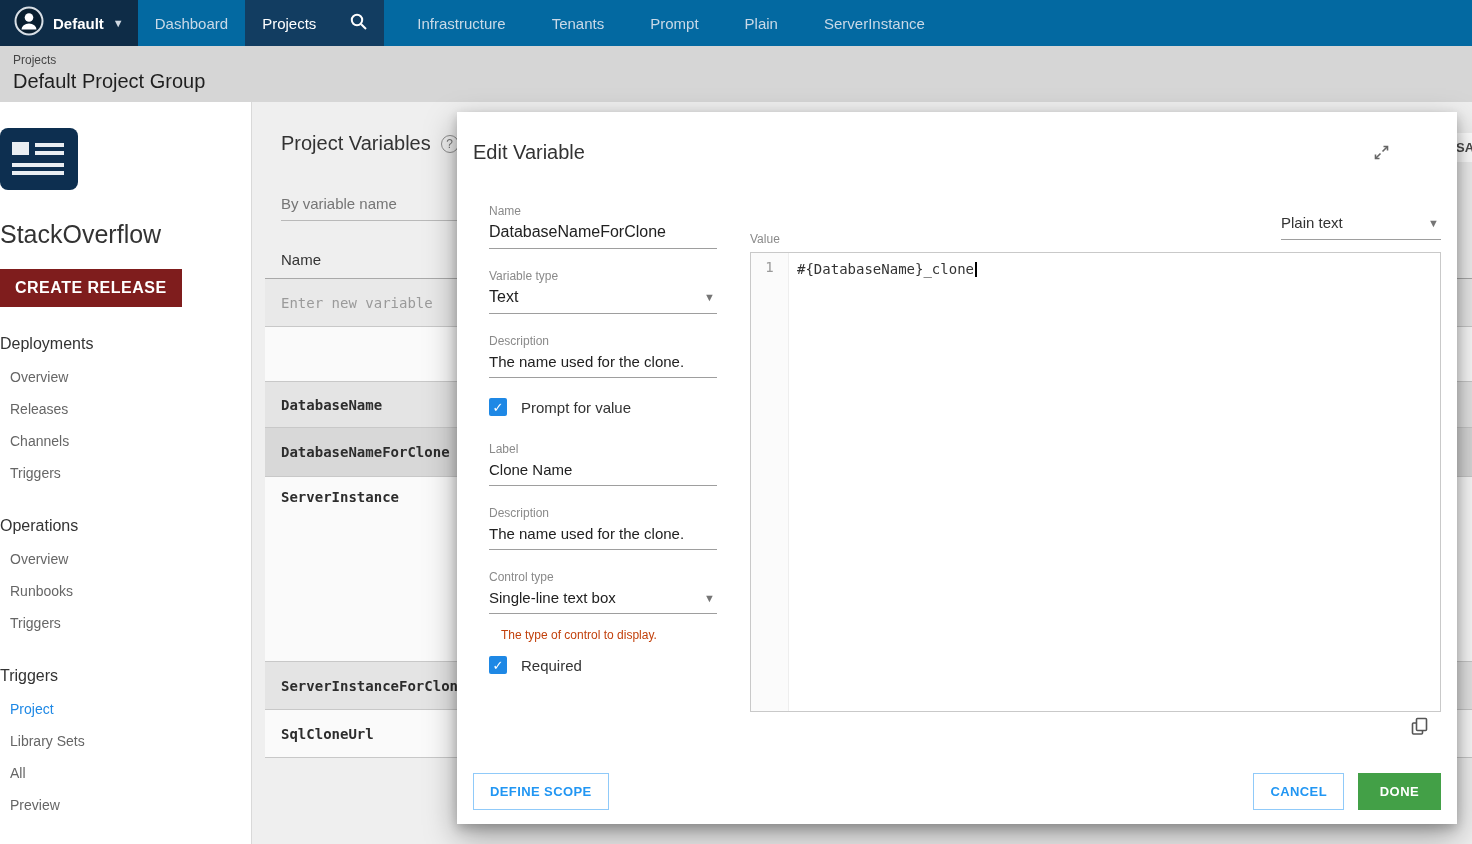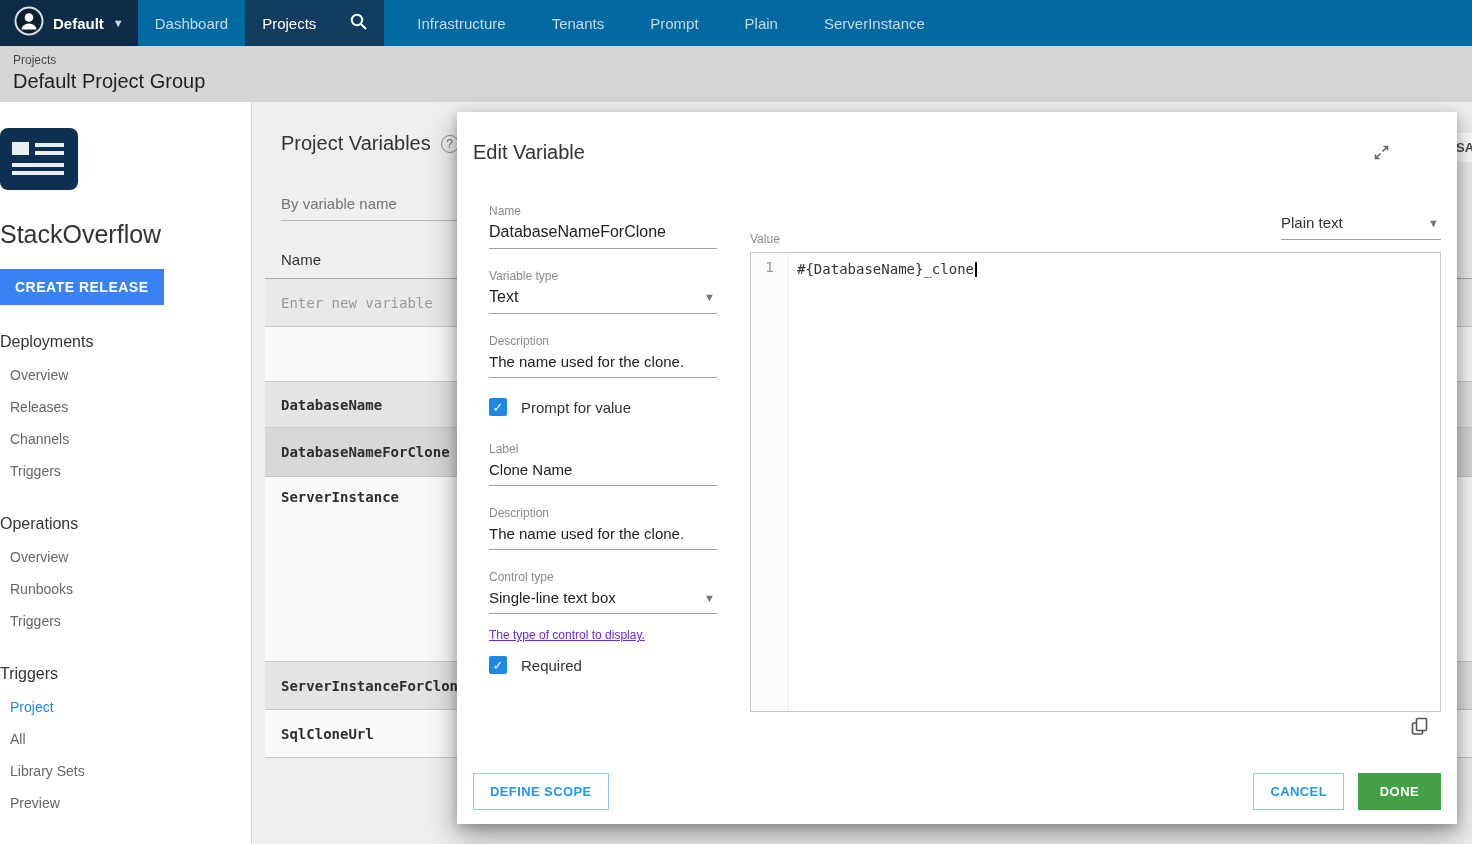--- a/index.html
+++ b/index.html
@@ -22,22 +22,22 @@
   .crumb { font-size:12px; color:#454545; }
   .page-title { font-size:20px; font-weight:400; color:#1f1f1f; margin-top:3px; }
 
   
   .content { display:flex; height:742px; }
   .sidebar { width:252px; background:#fff; border-right:1px solid #d9d9d9; padding:26px 10px 0 0; flex:none; }
   .main { flex:1; background:#efefef; position:relative; overflow:hidden; }
 
   
   .project-name { font-size:25px; color:#333; margin:26px 0 20px; font-weight:400; }
-  .create-release { background:#3b82f6; color:#fff; border:none; font-family:inherit;
-    font-size:14px; font-weight:700; letter-spacing:.5px; padding:10px 15px; cursor:pointer; }
+  .create-release { background:#7f1d1d; color:#fff; border:none; font-family:inherit;
+    font-size:16px; font-weight:700; letter-spacing:.5px; padding:10px 15px; cursor:pointer; }
   .side-section { margin-top:28px; }
   .side-title { font-size:16px; font-weight:400; color:#333; margin-bottom:8px; }
   .side-item { font-size:14px; color:#666; padding:8px 0 8px 10px; cursor:pointer; }
   .side-item.active { color:#1e88e5; }
 
   
   .pv-header { margin:30px 0 0 29px; display:flex; align-items:center; gap:10px; }
   .pv-title { font-size:20px; font-weight:400; color:#333; }
   .help-icon { width:18px; height:18px; border:1px solid #8e8e8e; border-radius:50%; color:#777;
     font-size:12px; display:flex; align-items:center; justify-content:center; cursor:pointer; }
@@ -66,21 +66,21 @@
   .dlg-title { position:absolute; left:16px; top:29px; font-size:20px; font-weight:400; color:#333; }
   .expand-btn { position:absolute; left:916px; top:32px; background:none; border:none; cursor:pointer; }
 
   .col-left { position:absolute; left:32px; top:92px; width:228px; }
   .f-label { font-size:12px; color:#8a8a8a; margin-bottom:5px; }
   .f-value { font-size:16px; color:#212121; border-bottom:1px solid #9e9e9e; padding-bottom:7px; position:relative; cursor:text; }
   .field { margin-bottom:20px; }
   .f-value.select { cursor:pointer; }
   .f-value .caret { position:absolute; right:2px; top:3px; font-size:11px; color:#757575; }
   .f-value.small { font-size:15px; }
-  .helper-text { font-size:12px; color:#6d28d9; margin:-6px 0 14px;text-decoration:underline; }
+  .helper-text { font-size:12px; color:#c2410c; margin:-6px 12px 14px; }
   .check-row { display:flex; align-items:center; gap:14px; margin:14px 0 26px; cursor:pointer; }
   .checkbox { width:18px; height:18px; background:#1e88e5; border-radius:2px; color:#fff;
     font-size:13px; display:flex; align-items:center; justify-content:center; flex:none; }
   .check-label { font-size:15px; color:#333; }
 
   .value-label { position:absolute; left:293px; top:120px; font-size:12px; color:#8a8a8a; }
   .mode-select { position:absolute; left:824px; top:102px; width:160px; font-size:15px; color:#333;
     border-bottom:1px solid #9e9e9e; padding-bottom:8px; cursor:pointer; }
   .mode-select .caret { position:absolute; right:2px; top:3px; font-size:11px; color:#757575; }
   .editor { position:absolute; left:293px; top:140px; width:691px; height:460px;
@@ -164,22 +164,22 @@
     <div class="side-section">
       <div class="side-title">Operations</div>
       <div class="side-item">Overview</div>
       <div class="side-item">Runbooks</div>
       <div class="side-item">Triggers</div>
     </div>
 
     <div class="side-section">
       <div class="side-title">Triggers</div>
       <div class="side-item active">Project</div>
+      <div class="side-item">Library Sets</div>
       <div class="side-item">All</div>
-      <div class="side-item">Library Sets</div>
       <div class="side-item">Preview</div>
     </div>
   </aside>
 
   <main class="main">
     <div class="pv-header">
       <div class="pv-title">Project Variables</div>
       <div class="help-icon">?</div>
     </div>
     <div class="filter">By variable name</div>

